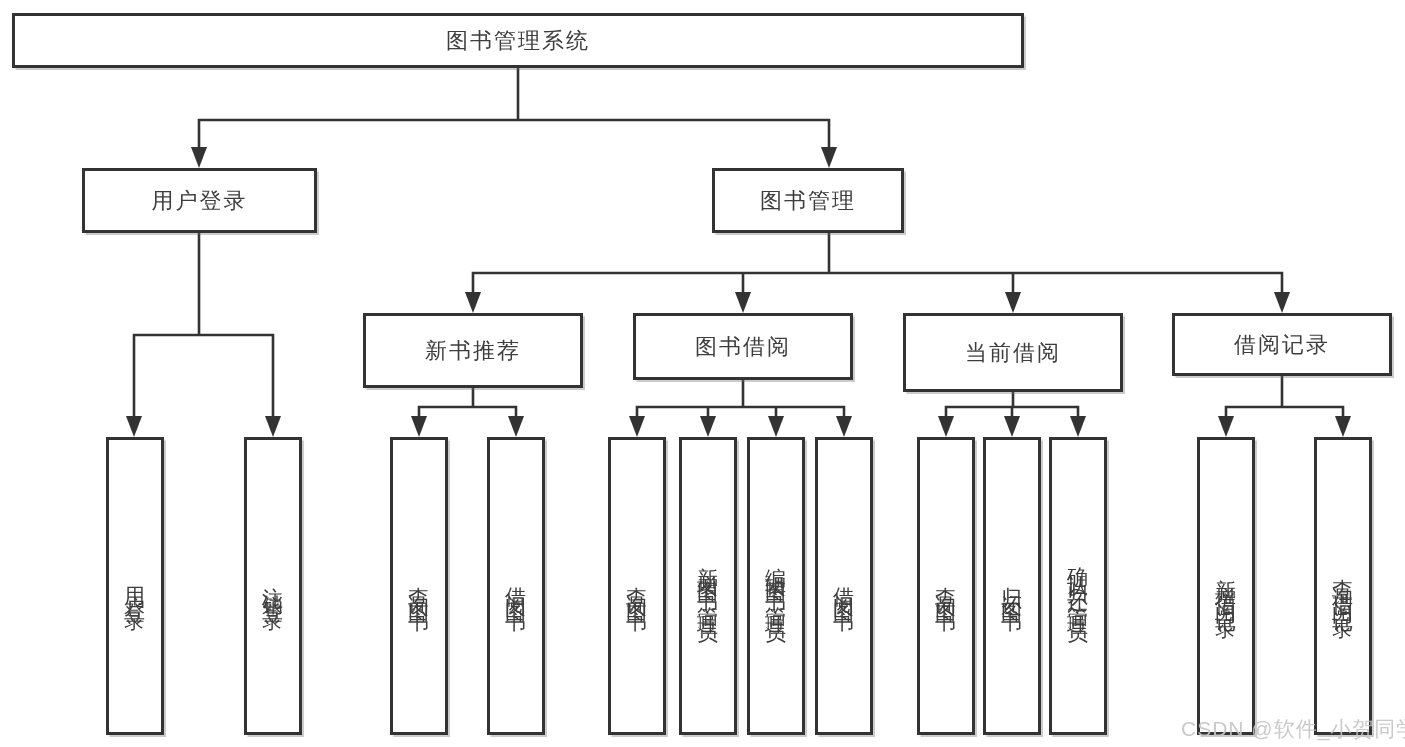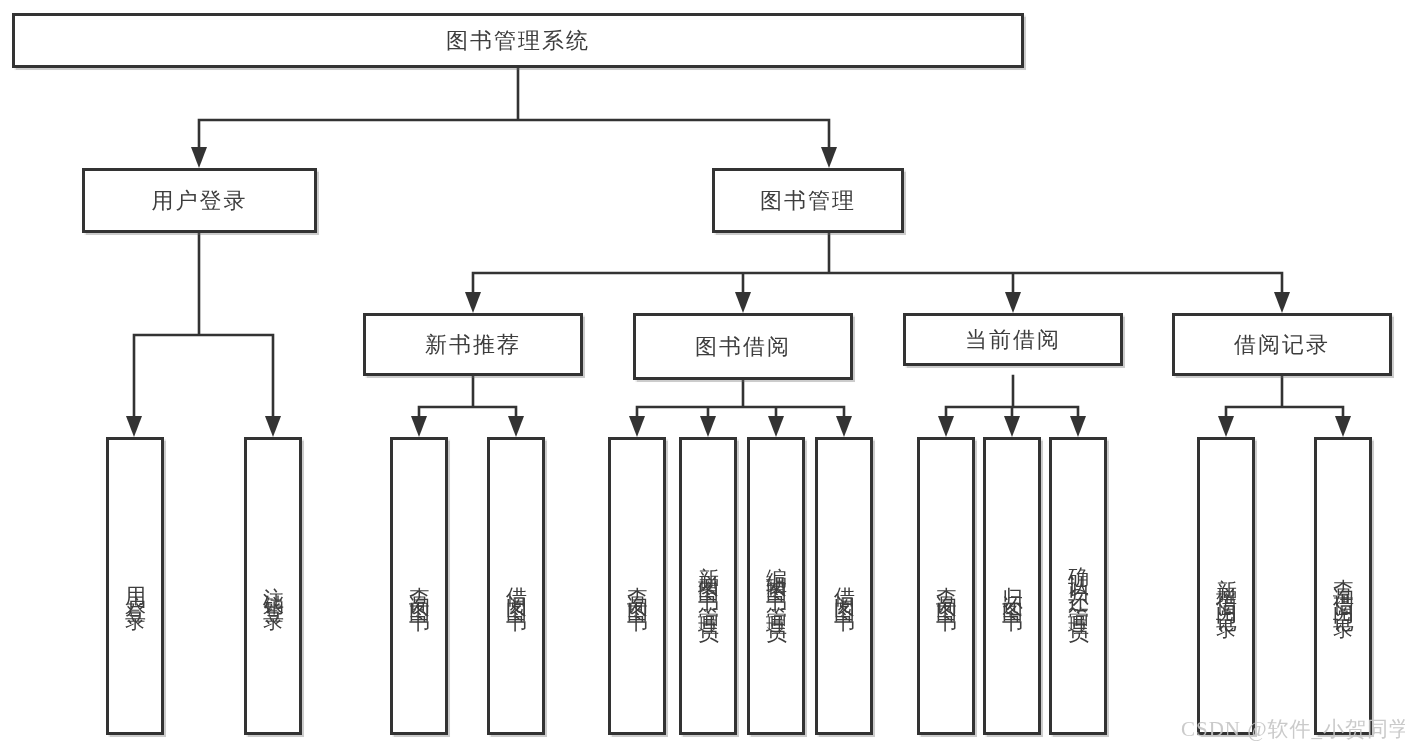--- a/index.html
+++ b/index.html
@@ -1,21 +1,21 @@
 <!DOCTYPE html>
 <html><head>
 <meta charset="utf-8">
 <style>
   html, body { margin: 0; padding: 0; background: #ffffff; }
   #canvas {
     position: relative;
     width: 1405px;
     height: 747px;
     background: #ffffff;
-    font-family: Liberation Serif, serif;
+    font-family: Liberation Sans, sans-serif;
     overflow: hidden;
   }
   #connectors {
     position: absolute;
     left: 0; top: 0;
     width: 1405px; height: 747px;
     z-index: 1;
   }
   .hnode {
     position: absolute;
@@ -132,27 +132,27 @@
     <span>图书管理系统</span>
   </div>
 
   <div class="hnode" style="left:82px; top:168px; width:235px; height:65px;">
     <span>用户登录</span>
   </div>
   <div class="hnode" style="left:712px; top:168px; width:192px; height:65px;">
     <span>图书管理</span>
   </div>
 
-  <div class="hnode" style="left:363px; top:313px; width:220px; height:63px;">
+  <div class="hnode" style="left:363px; top:313px; width:220px; height:75px;">
     <span>新书推荐</span>
   </div>
   <div class="hnode" style="left:633px; top:313px; width:220px; height:67px;">
     <span>图书借阅</span>
   </div>
-  <div class="hnode" style="left:903px; top:313px; width:220px; height:53px;">
+  <div class="hnode" style="left:903px; top:313px; width:220px; height:79px;">
     <span>当前借阅</span>
   </div>
   <div class="hnode" style="left:1172px; top:313px; width:220px; height:63px;">
     <span>借阅记录</span>
   </div>
 
   <div class="vnode" style="left:106px;">
     <span>用户登录</span>
   </div>
   <div class="vnode" style="left:244px;">

